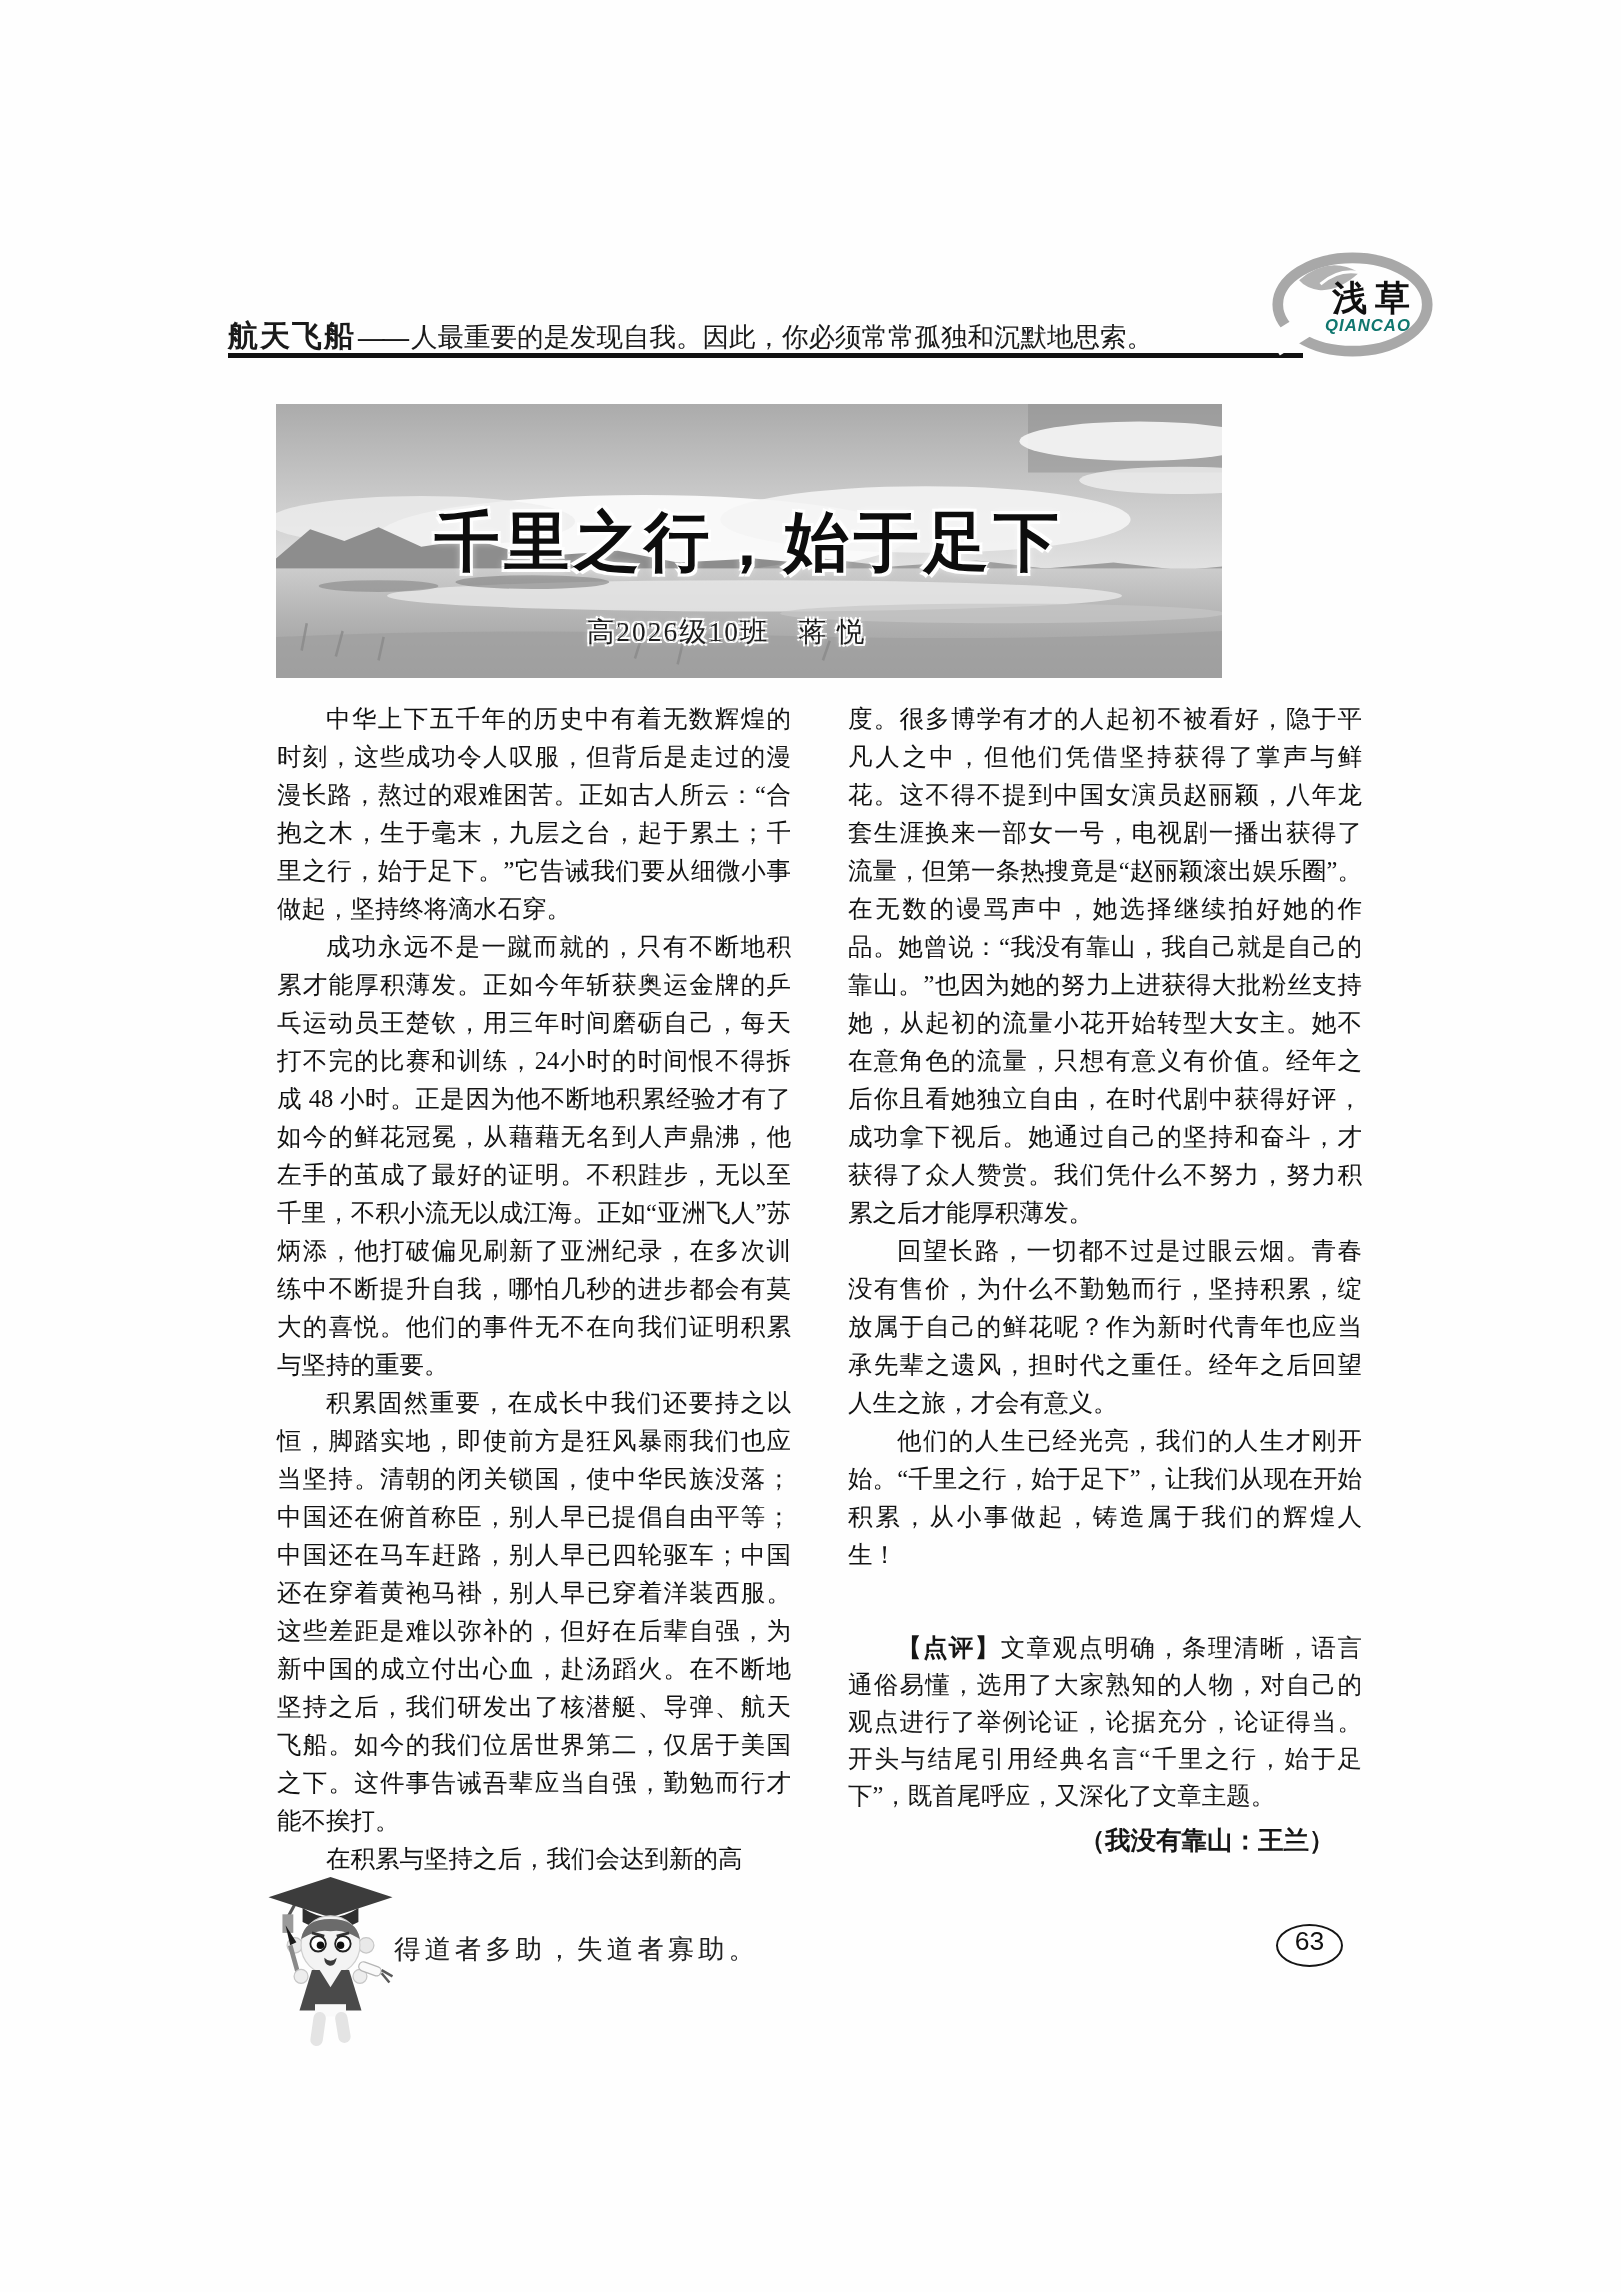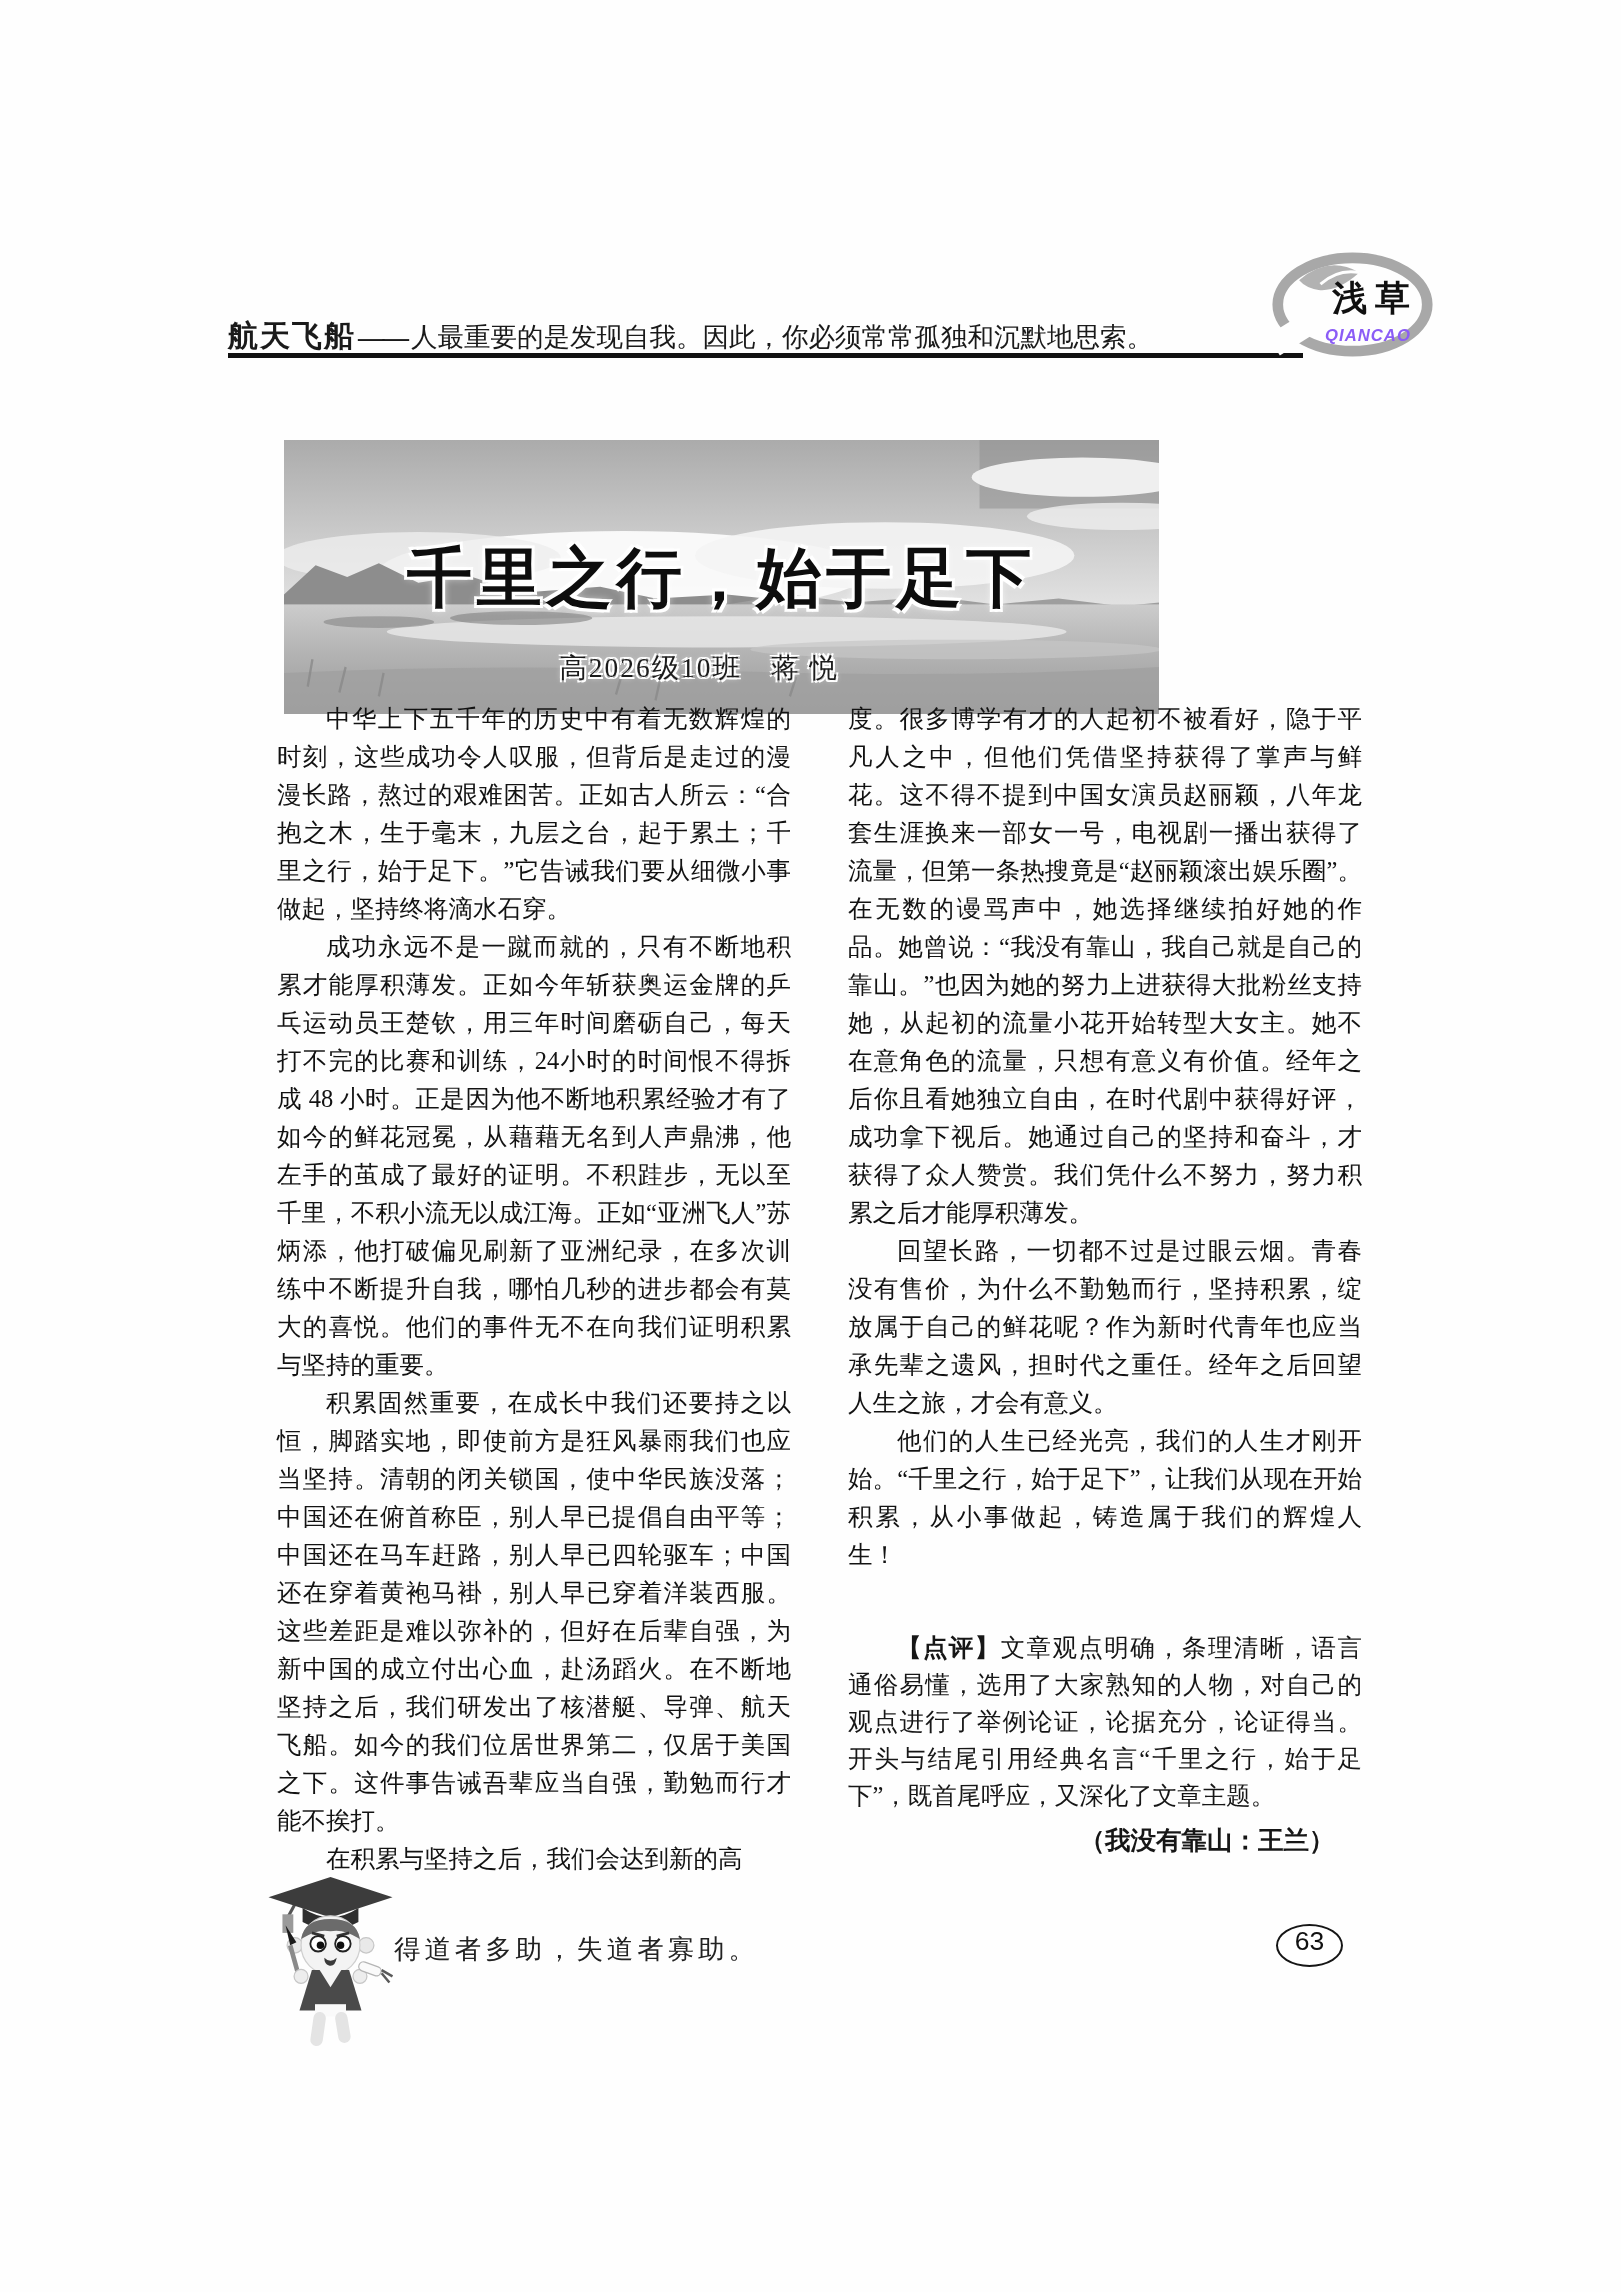--- a/index.html
+++ b/index.html
@@ -23,27 +23,27 @@
   .logo{
     position:absolute;left:1270px;top:249px;width:165px;height:112px;
   }
   .logo svg{position:absolute;left:0;top:0;width:100%;height:100%;}
   .logo-cn{
     position:absolute;left:51px;top:25.5px;width:108px;text-align:center;
     font-weight:bold;font-size:35px;letter-spacing:7.8px;color:#101010;
     font-family:"Liberation Serif",serif;
   }
   .logo-en{
-    position:absolute;left:39px;top:77px;width:118px;text-align:center;
-    font-style:italic;font-weight:bold;font-size:16.7px;color:#8b5cf6;
+    position:absolute;left:39px;top:67px;width:118px;text-align:center;
+    font-style:italic;font-weight:bold;font-size:16.7px;color:#0f766e;
     font-family:"Liberation Sans",sans-serif;letter-spacing:1px;
   }
   
   .banner{
-    position:absolute;left:284px;top:404px;width:875px;height:274px;overflow:hidden;margin-top:36px;
+    position:absolute;left:276px;top:404px;width:946px;height:274px;overflow:hidden;
   }
   .banner svg{position:absolute;left:0;top:0;width:100%;height:100%;}
   .banner-title{
     position:absolute;left:0;top:94px;width:100%;text-align:center;
     font-size:65px;font-weight:bold;letter-spacing:4.9px;color:#0d0d0d;
     text-shadow:-2.9px -2.9px 0 #fff,2.9px -2.9px 0 #fff,-2.9px 2.9px 0 #fff,2.9px 2.9px 0 #fff,0 0 9.8px #fff;
     font-family:"Liberation Serif","DejaVu Serif",serif;white-space:nowrap;
   }
   .banner-byline{
     position:absolute;left:50%;top:210px;transform:translateX(-58%);

